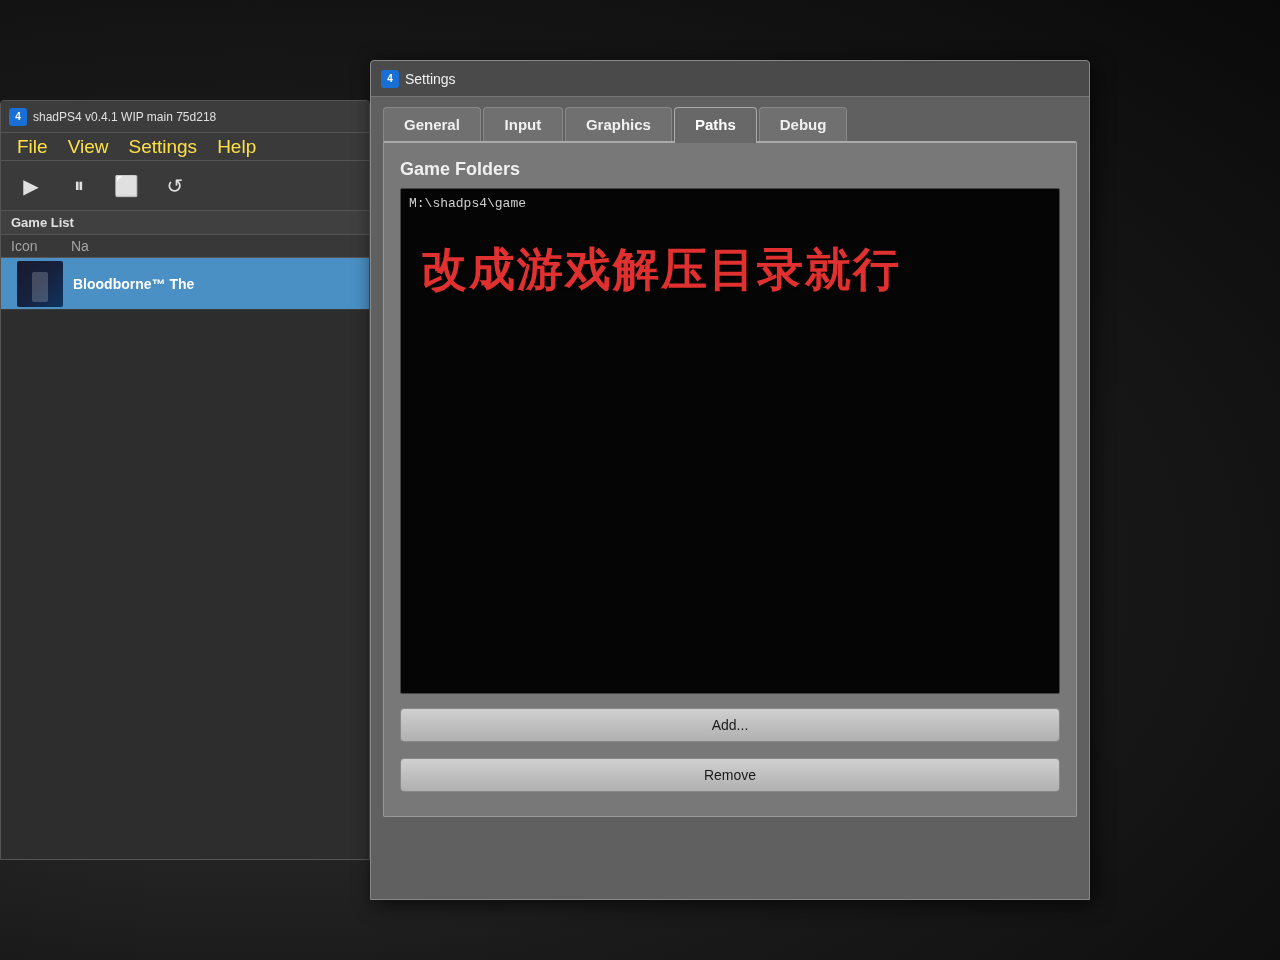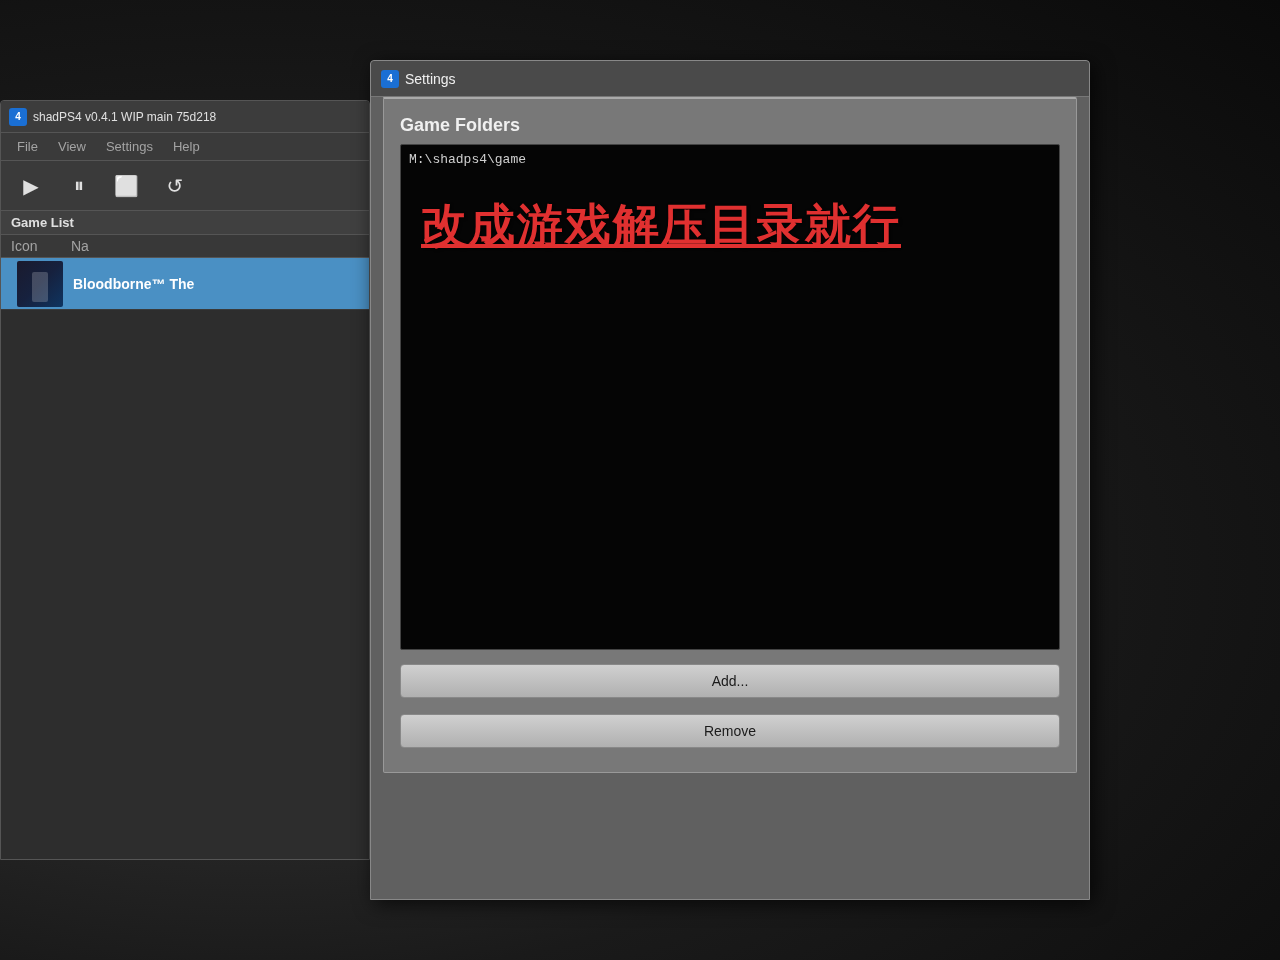--- a/index.html
+++ b/index.html
@@ -70,22 +70,22 @@
       background: #3a3a3a;
       height: 28px;
       display: flex;
       align-items: center;
       padding: 0 8px;
       border-bottom: 1px solid #555;
       gap: 4px;
     }
 
     .menu-item {
-      color: #a3a3a3;
-      font-size: 13px;
+      color: #fde047;
+      font-size: 19px;
       padding: 3px 8px;
       cursor: pointer;
       border-radius: 3px;
     }
 
     
     .toolbar {
       background: #3a3a3a;
       height: 50px;
       display: flex;
@@ -274,21 +274,20 @@
     .annotation-text {
       position: absolute;
       top: 50px;
       left: 20px;
       color: #e03030;
       font-size: 46px;
       font-weight: bold;
       font-family: 'Microsoft YaHei', 'SimHei', sans-serif;
       letter-spacing: 2px;
       text-shadow: 1px 1px 3px rgba(0,0,0,0.8);
-      text-decoration: underline;
     }
 
     
     .buttons-row {
       display: flex;
       justify-content: center;
       gap: 16px;
       padding: 14px 0 8px;
       flex-direction: column;
     }
@@ -358,20 +357,37 @@
 
 <div class="settings-window">
 
   <div class="settings-titlebar">
     <div class="app-icon-small">
       <span>4</span>
     </div>
     <span class="settings-title">Settings</span>
   </div>
 
+  <div class="tabs-bar">
+    <div class="tab">
+      <span>General</span>
+    </div>
+    <div class="tab">
+      <span>Input</span>
+    </div>
+    <div class="tab">
+      <span>Graphics</span>
+    </div>
+    <div class="tab active">
+      <span>Paths</span>
+    </div>
+    <div class="tab">
+      <span>Debug</span>
+    </div>
+  </div>
 
   <div class="settings-content">
     <div class="section-title">Game Folders</div>
     <div class="file-listbox">
       <div class="file-entry">M:\shadps4\game</div>
       <div class="annotation-text">改成游戏解压目录就行</div>
     </div>
     <div class="buttons-row">
       <button class="action-btn">Add...</button>
       <button class="action-btn">Remove</button>

